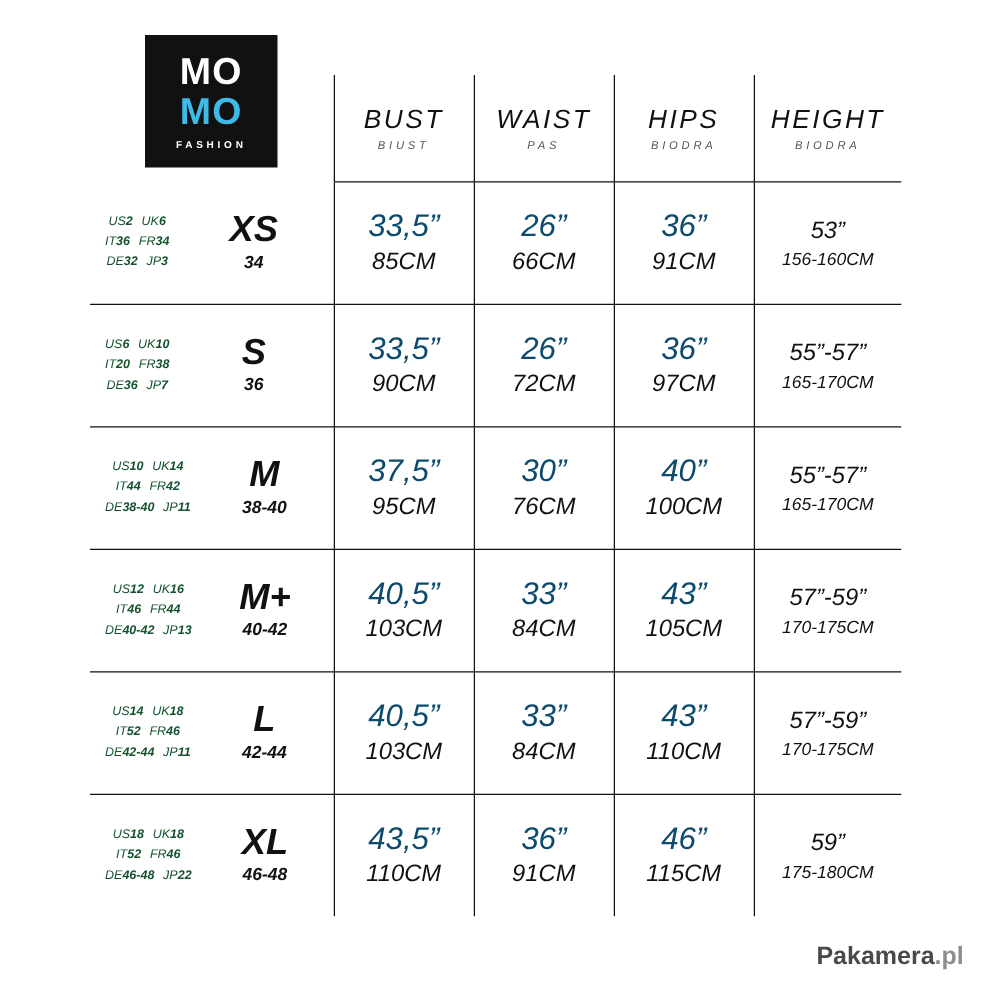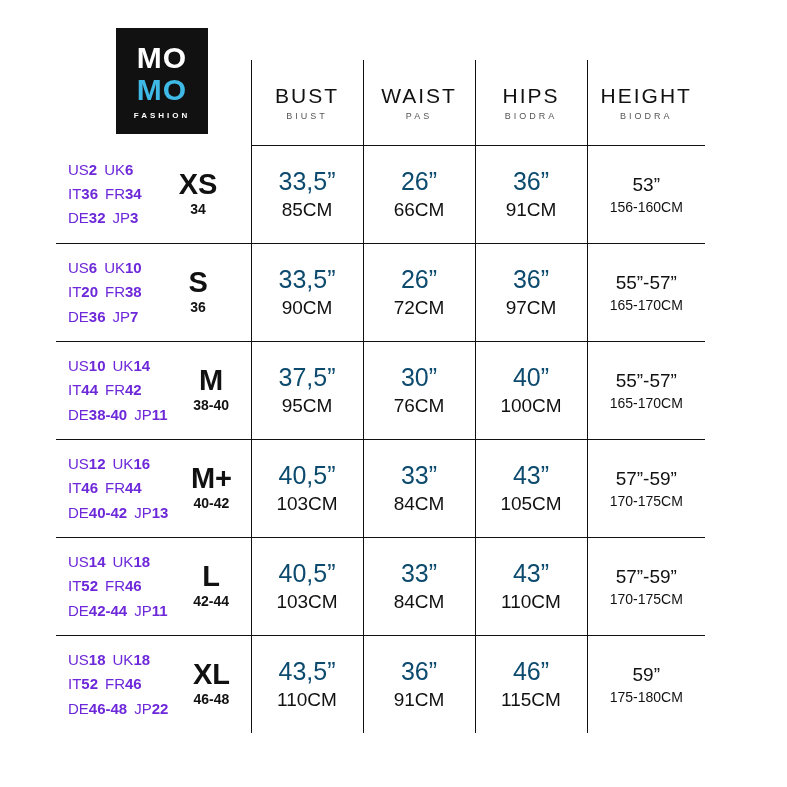--- a/index.html
+++ b/index.html
@@ -20,21 +20,21 @@
     position: relative;
     width: 787px;
     height: 787px;
   }
 
   
   .logo-box {
     position: absolute;
     left: 116px;
     top: 28px;
-    width: 92px;
+    width: 106px;
     height: 106px;
     background: #111111;
     display: flex;
     flex-direction: column;
     align-items: center;
     justify-content: center;
   }
   .logo-line {
     font-family: "Liberation Sans", sans-serif;
     font-weight: bold;
@@ -48,23 +48,24 @@
   .logo-fashion {
     color: #ffffff;
     font-size: 8px;
     letter-spacing: 3px;
     font-weight: bold;
   }
 
   
   .table-wrap {
     position: absolute;
-    left: 56px;
+    left: 72px;
     top: 60px;
     width: 645px;
+    font-style: italic;
   }
   table.size-table {
     border-collapse: collapse;
     width: 645px;
     table-layout: fixed;
   }
   table.size-table col.c-sizes   { width: 195px; }
   table.size-table col.c-measure { width: 112px; }
   table.size-table col.c-height  { width: 118px; }
 
@@ -117,24 +118,25 @@
   }
   .sizes-inner {
     display: flex;
     align-items: center;
     height: 100%;
     padding-left: 12px;
     box-sizing: border-box;
   }
   .sizes-codes {
     flex: 0 0 auto;
-    font-size: 15px;
+    font-size: 10px;
     line-height: 1.62;
-    color: #6d28d9;
+    color: #14532d;
     white-space: nowrap;
+    text-align: center;
   }
   .sizes-codes .num { font-weight: bold; }
   .sizes-codes .pair { display: inline-block; }
   .sizes-codes .pair + .pair { margin-left: 7px; }
 
   .size-label {
     flex: 1 1 auto;
     text-align: center;
     padding-left: 4px;
   }
@@ -462,14 +464,15 @@
           <td class="meas-cell">
             <div class="height-main">59”</div>
             <div class="height-sub">175-180CM</div>
           </td>
         </tr>
 
       </tbody>
     </table>
   </div>
 
+  <div class="watermark"><span>Pakamera</span><span class="pl">.pl</span></div>
 
 </div>
 
 </body></html>

